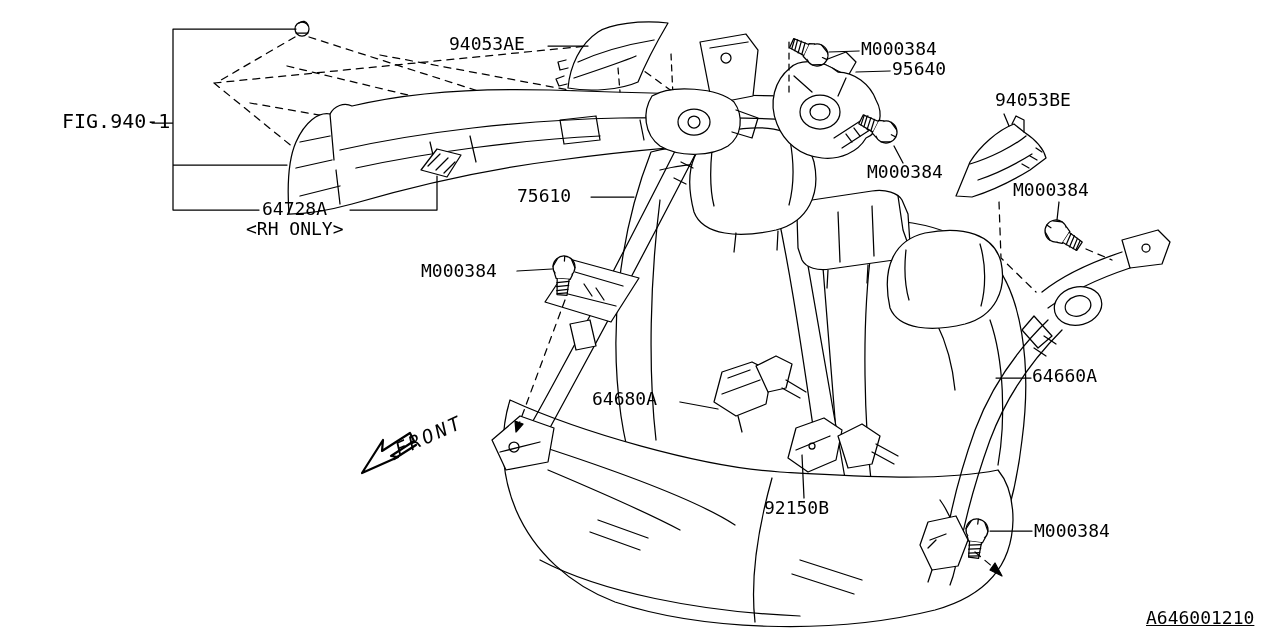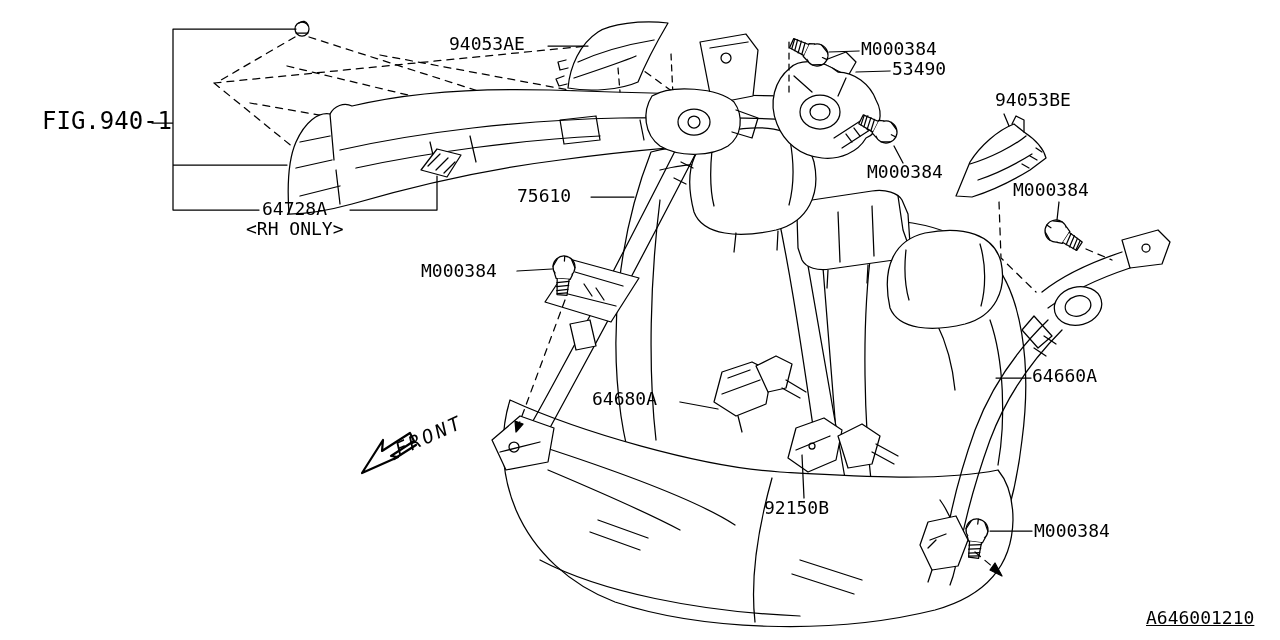--- a/index.html
+++ b/index.html
@@ -5,21 +5,21 @@
   html,body{margin:0;padding:0;background:#fff;}
   .stage{
     position:relative;width:1280px;height:640px;background:#fff;overflow:hidden;
     font-family:"DejaVu Sans Mono","Liberation Mono",monospace;
   }
   .stage svg{position:absolute;left:0;top:0;}
   .lbl{
     position:absolute;font-size:18px;line-height:20px;color:#000;
     white-space:pre;letter-spacing:0px;
   }
-  .lbl.small{font-size:24px;}
+  .lbl.small{font-size:20px;margin-left:20px;}
   .lbl.front{
     font-size:19px;font-style:italic;letter-spacing:3px;
     transform:rotate(-24deg);transform-origin:0 50%;
   }
   .lbl.docid{letter-spacing:0px;text-decoration:underline;}
 </style>
 </head>
 <body>
 
 <div class="stage">
@@ -221,21 +221,21 @@
     <g>
       <path fill="#fff" stroke-width="2.2" d="M362 473 L383 440 L382 451 L410 433 L414 441 L391 456 L398 457 Z"></path>
       <path d="M394 459 L416 445" stroke-width="2.2"></path>
     </g>
   </g>
 </svg>
 
 <div class="lbl small" style="left:42px;top:111px">FIG.940-1</div>
 <div class="lbl" style="left:449px;top:34px">94053AE</div>
 <div class="lbl" style="left:861px;top:39px">M000384</div>
-<div class="lbl" style="left:892px;top:59px">53490</div>
+<div class="lbl" style="left:892px;top:59px">95640</div>
 <div class="lbl" style="left:995px;top:90px">94053BE</div>
 <div class="lbl" style="left:867px;top:162px">M000384</div>
 <div class="lbl" style="left:1013px;top:180px">M000384</div>
 <div class="lbl" style="left:517px;top:186px">75610</div>
 <div class="lbl" style="left:262px;top:199px">64728A</div>
 <div class="lbl" style="left:246px;top:219px">&lt;RH ONLY&gt;</div>
 <div class="lbl" style="left:421px;top:261px">M000384</div>
 <div class="lbl" style="left:1032px;top:366px">64660A</div>
 <div class="lbl" style="left:592px;top:389px">64680A</div>
 <div class="lbl" style="left:764px;top:498px">92150B</div>

